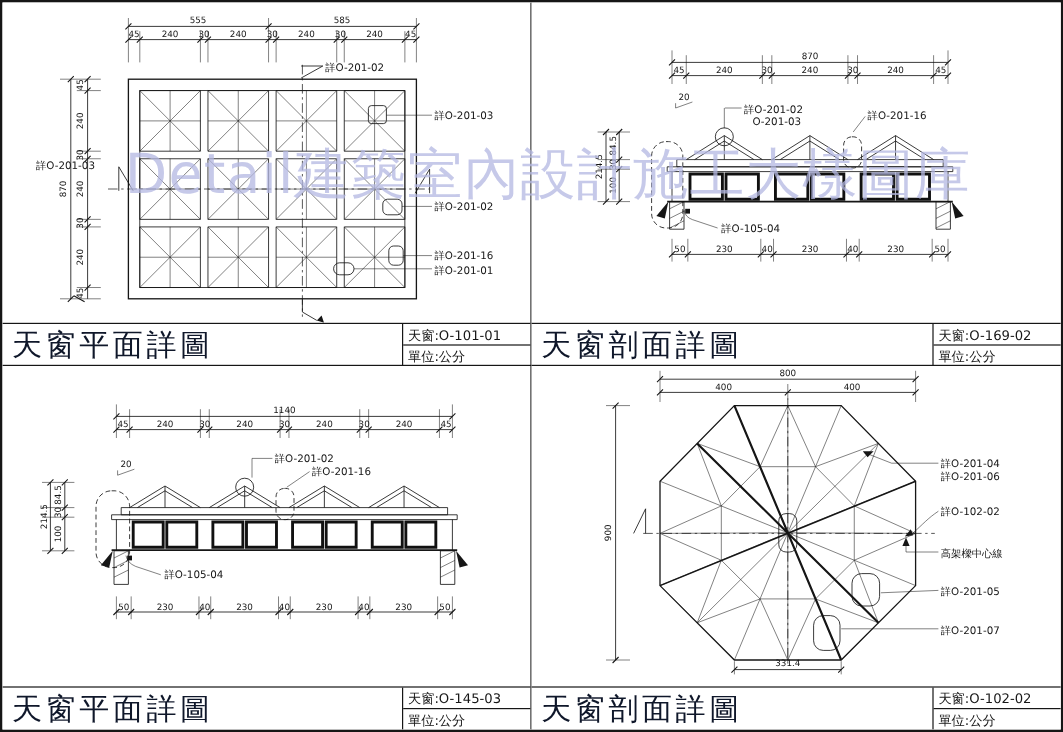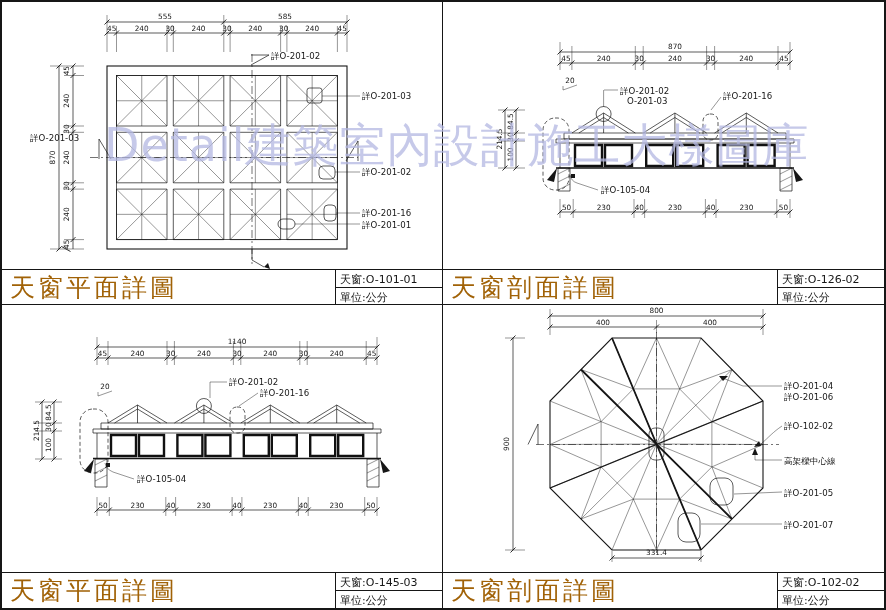--- a/index.html
+++ b/index.html
@@ -5,21 +5,21 @@
   html,body{margin:0;padding:0;background:#ffffff}
   .sheet{position:relative;width:886px;height:610px;box-sizing:border-box;border:2px solid #161616;
          background:#fff;font-family:"DejaVu Sans",sans-serif;overflow:hidden}
   .grid{display:grid;grid-template-columns:441px 441px;grid-template-rows:303px 303px;width:846px;height:606px}
   .panel{position:relative;box-sizing:border-box;background:#fff}
   .panel.bt{border-bottom:1px solid #161616}
   .panel.br{border-right:1px solid #161616}
   .draw{height:267px}
   .draw svg{display:block}
   .strip{height:36px;box-sizing:border-box;border-top:1px solid #161616;display:flex}
-  .title{flex:1;font-size:25px;letter-spacing:3px;color:#a16207;padding:2px 0 0 8px;line-height:31px;white-space:nowrap}
+  .title{flex:1;font-size:25px;letter-spacing:3px;color:#0f172a;padding:2px 0 0 8px;line-height:31px;white-space:nowrap}
   .info{width:107px;box-sizing:border-box;border-left:1px solid #161616;display:flex;flex-direction:column;font-size:11px;color:#161616}
   .info .r1{flex:1;border-bottom:1px solid #161616;padding:2px 0 0 4px;white-space:nowrap}
   .info .r2{flex:1;padding:2px 0 0 4px;white-space:nowrap}
   .wm{position:absolute;left:102px;top:113px;font-size:46px;letter-spacing:1px;color:#b4b8e2;opacity:.75;
       white-space:nowrap;z-index:4;pointer-events:none}
   svg text{font-family:"DejaVu Sans",sans-serif;fill:#161616}
   .dim{font-size:7.3px;text-anchor:middle}
   .lbl{font-size:8.6px}
   .ln{stroke:#161616;stroke-width:0.7;fill:none}
   .md{stroke:#161616;stroke-width:1.1;fill:none}
@@ -184,21 +184,21 @@
             <text class="lbl" x="177" y="92">詳O-201-02</text>
             <text class="lbl" x="184" y="102">O-201-03</text>
             <text class="lbl" x="280" y="97">詳O-201-16</text>
             <text class="lbl" x="158" y="191">詳O-105-04</text>
           </g>
         </svg>
       </div>
       <div class="strip">
         <div class="title">天窗剖面詳圖</div>
         <div class="info">
-          <div class="r1">天窗:O-126-02</div>
+          <div class="r1">天窗:O-169-02</div>
           <div class="r2">單位:公分</div>
         </div>
       </div>
     </div>
 
     <div class="panel br">
       <div class="draw">
         <svg width="441" height="267" viewBox="0 0 441 267">
           <g>
             <path class="ln" d="M95 42 H375 M95 53 H375 M95 205 H375 M40 97 V154 M52 97 V154"></path>

